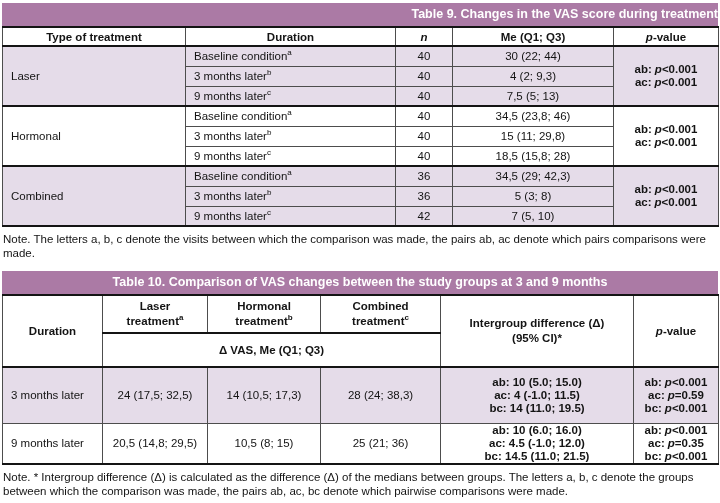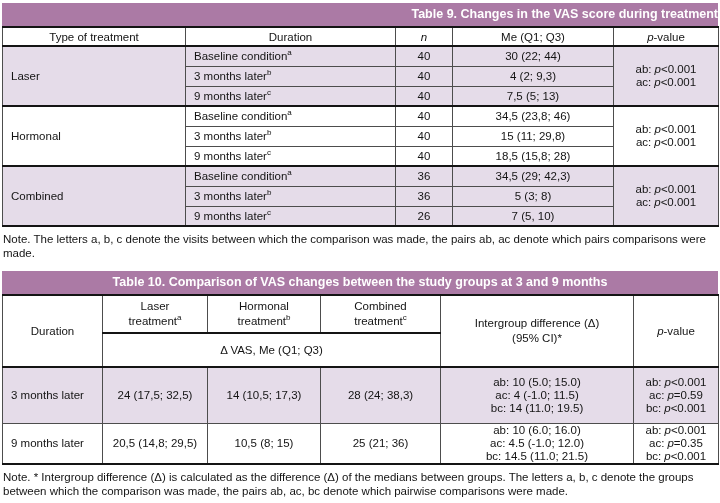--- a/index.html
+++ b/index.html
@@ -31,27 +31,27 @@
     border-top: 2.5px solid #141414;
     border-bottom: 2px solid #141414;
   }
   th, td {
     border: 1px solid #4d4d4d;
     font-size: 11.5px;
     padding: 0 3px;
     text-align: center;
     vertical-align: middle;
   }
-  thead th { border-bottom: 2px solid #141414; font-weight: normal; }
+  thead th { border-bottom: 2px solid #141414; font-weight: bold; }
   .shade { background: var(--shaded-row-bg, #e5dce9); }
   .col-left { text-align: left; padding-left: 8px; }
   sup { font-size: 8px; line-height: 0; }
   i { font-style: italic; }
   .pair { margin-right: 3px; }
-  .pline, .multi div { line-height: 13px; }
+  .pline, .multi div { line-height: 13px; font-weight: bold; }
   .note {
     font-size: 11.5px;
     line-height: 14px;
     margin: 5px 1px 0 1px;
     text-align: left;
   }
 
   
   .t9 thead th { height: 19px; }
   .t9 tbody td { height: 20px; }
@@ -139,21 +139,21 @@
         <div class="pline"><span class="pair">ac:</span><i>p</i><span>&lt;0.001</span></div>
       </td>
     </tr>
     <tr class="shade">
       <td class="col-left"><span>3 months later</span><sup>b</sup></td>
       <td>36</td>
       <td>5 (3; 8)</td>
     </tr>
     <tr class="shade">
       <td class="col-left"><span>9 months later</span><sup>c</sup></td>
-      <td>26</td>
+      <td>42</td>
       <td>7 (5, 10)</td>
     </tr>
   </tbody>
 </table>
 
 <div class="note">Note. The letters a, b, c denote the visits between which the comparison was made, the pairs ab, ac denote which pairs comparisons were made.</div>
 
 <div class="titlebar t10-bar">
   <div>Table 10. Comparison of VAS changes between the study groups at 3 and 9 months</div>
 </div>

